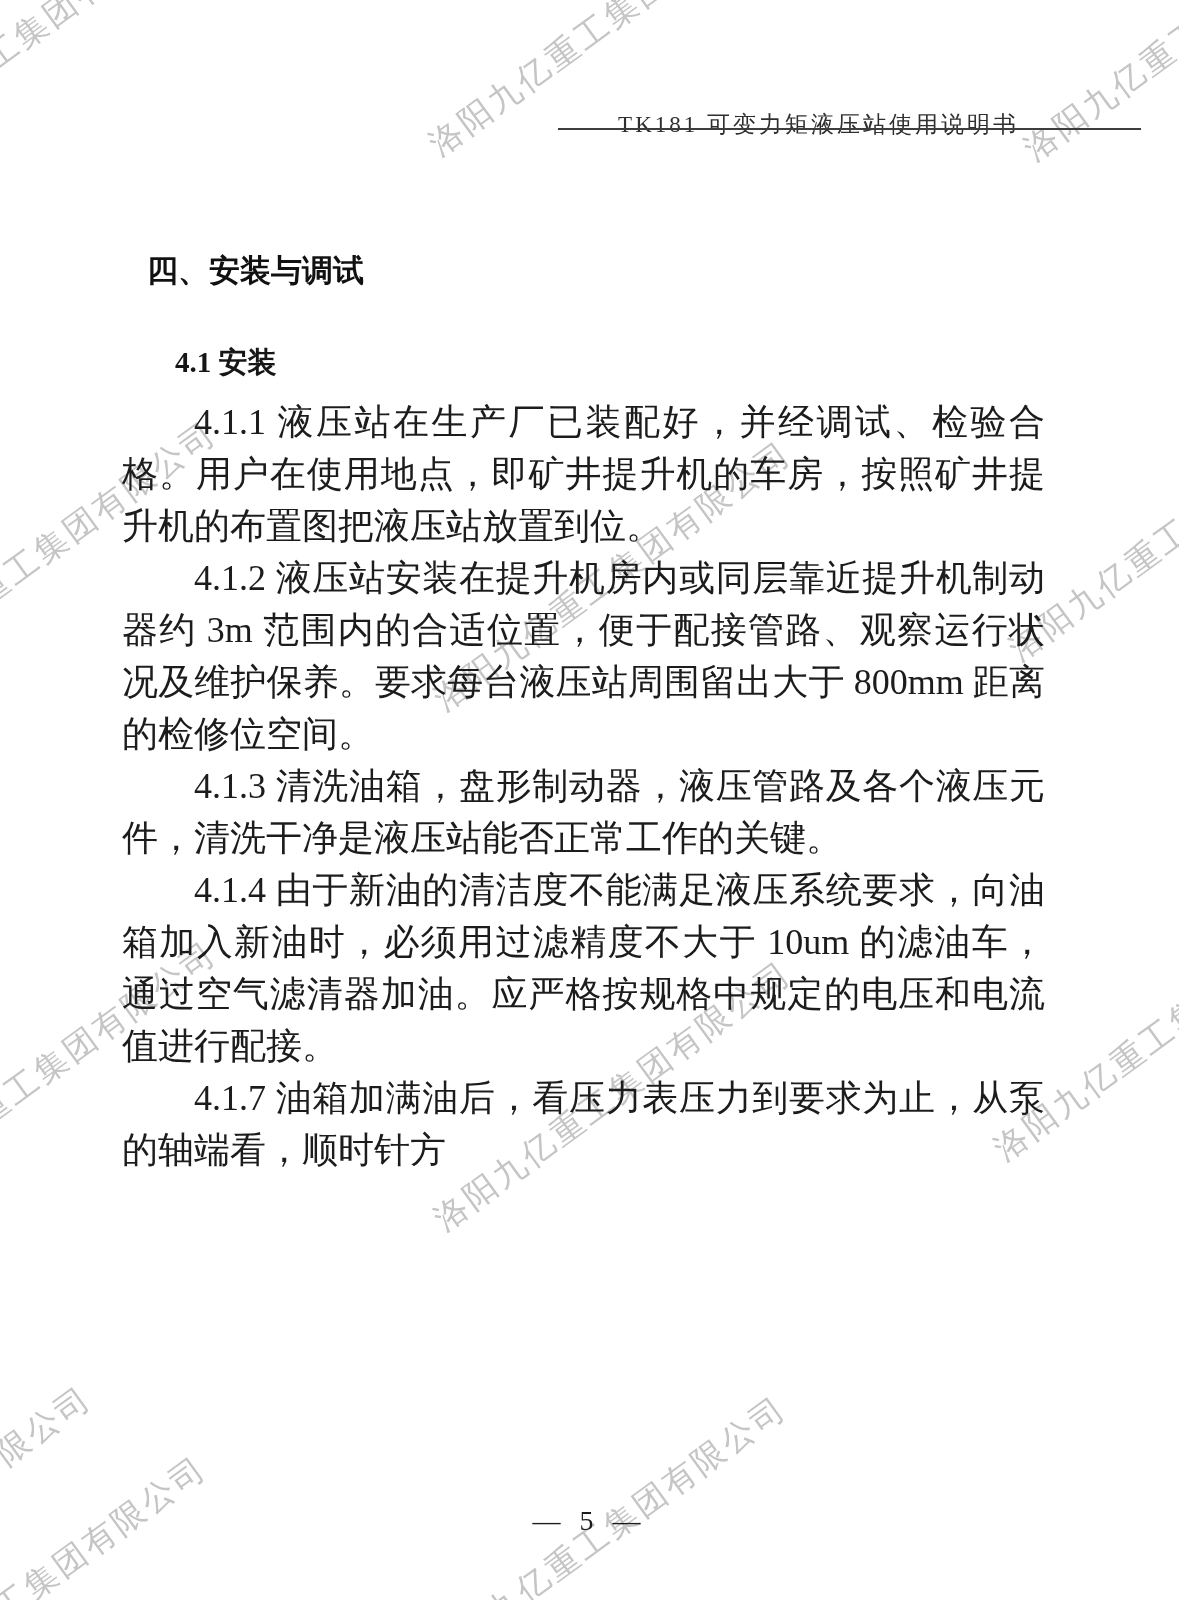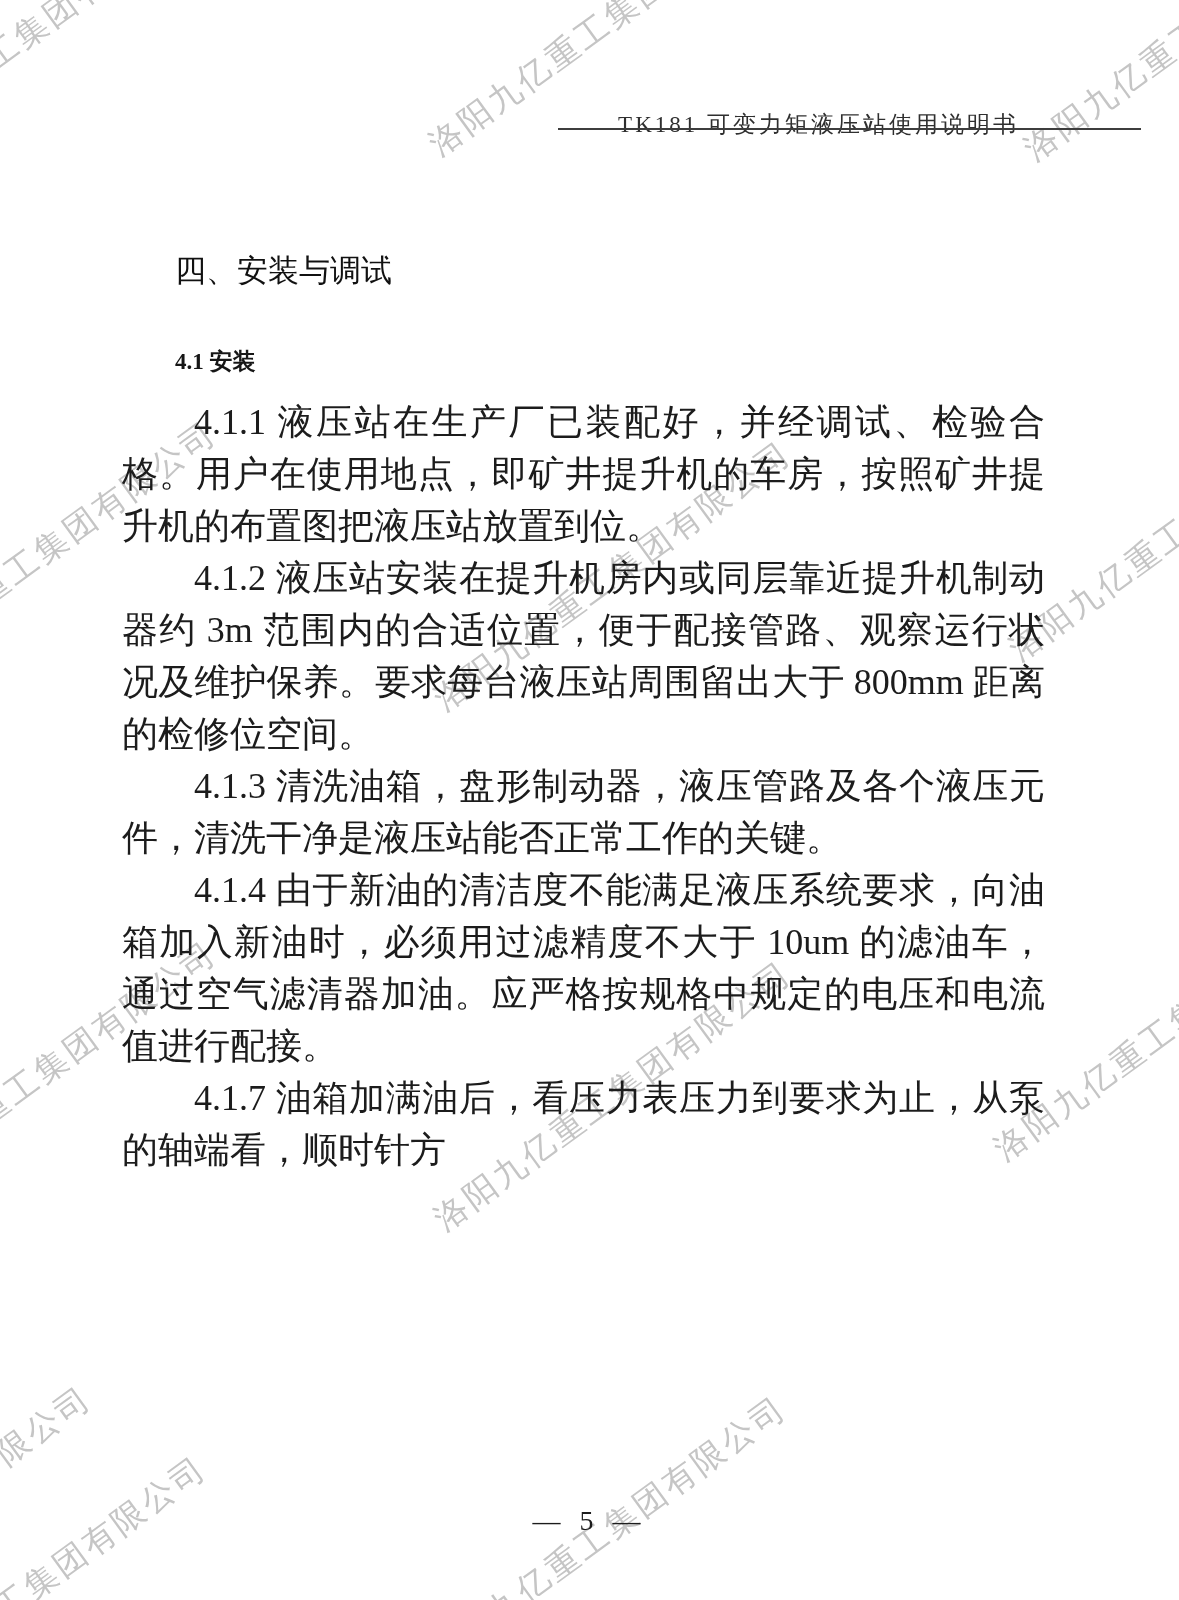--- a/index.html
+++ b/index.html
@@ -42,30 +42,30 @@
     z-index:2;
   }
   
   .content{
     position:absolute;
     left:122px;top:0;
     width:923px;
     z-index:1;
   }
   .section-title{
-    margin:250px 0 0 53px;
+    margin:250px 0 0 25px;
     font-family:"Liberation Sans","DejaVu Sans",sans-serif;
-    font-weight:normal;
+    font-weight:bold;
     font-size:31px;
     line-height:42px;
     color:#111;
   }
   .subsection-title{
     margin:50px 0 0 53px;
-    font-size:23px;
+    font-size:29px;
     font-weight:bold;
     line-height:40px;
     color:#161616;
   }
   .paragraphs{margin-top:14px;}
   .paragraphs p{
     margin:0;
     font-size:36px;
     line-height:52px;
     text-align:justify;

